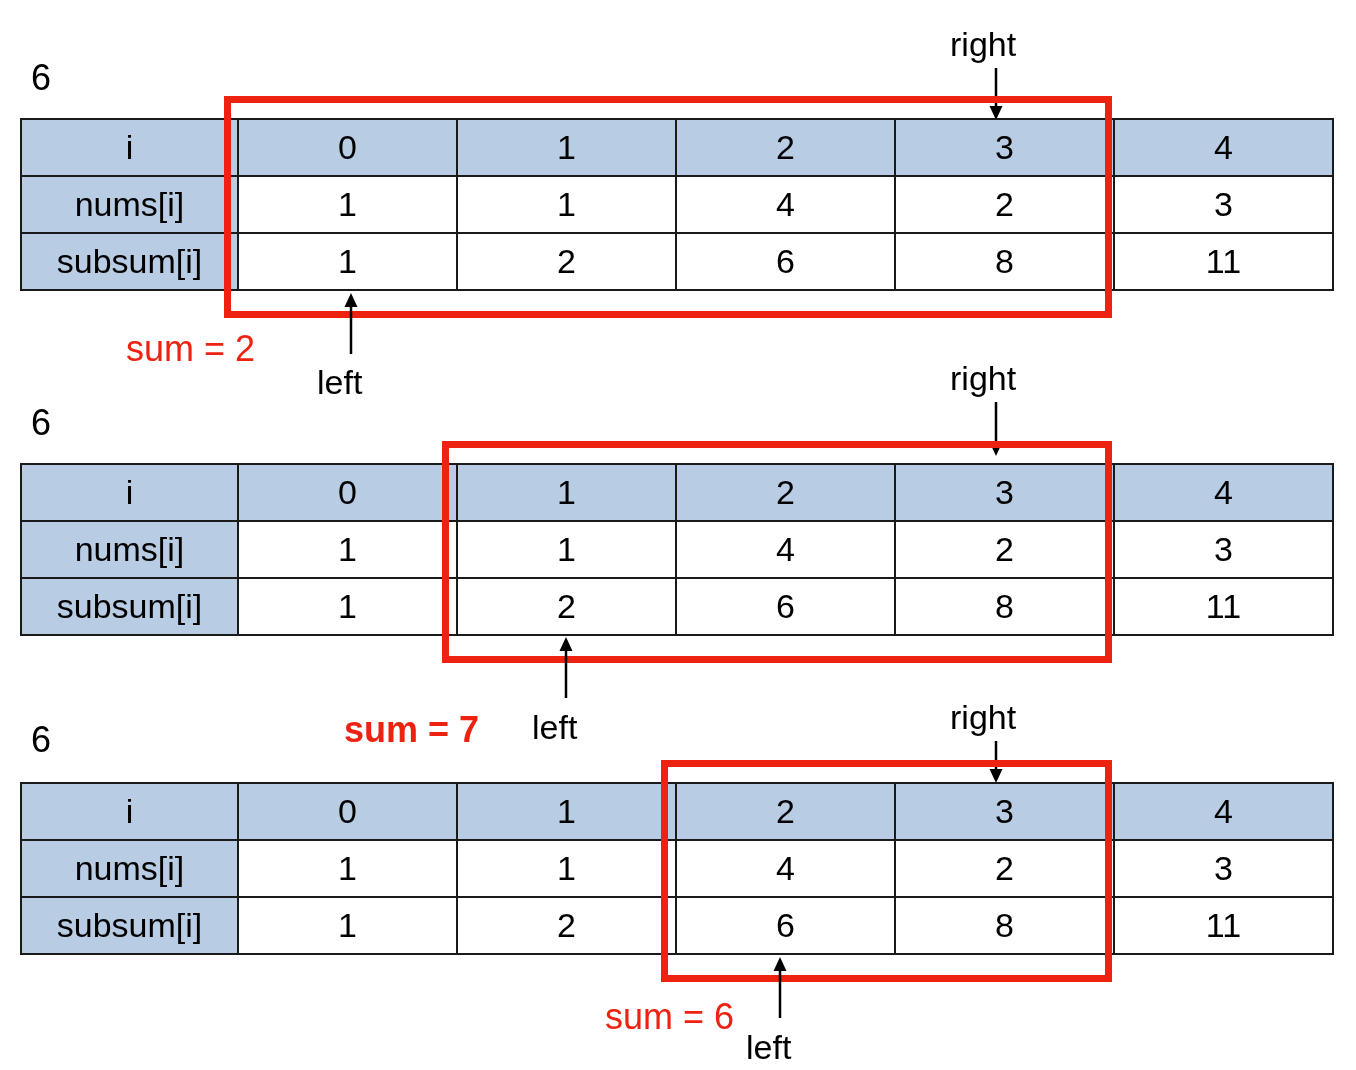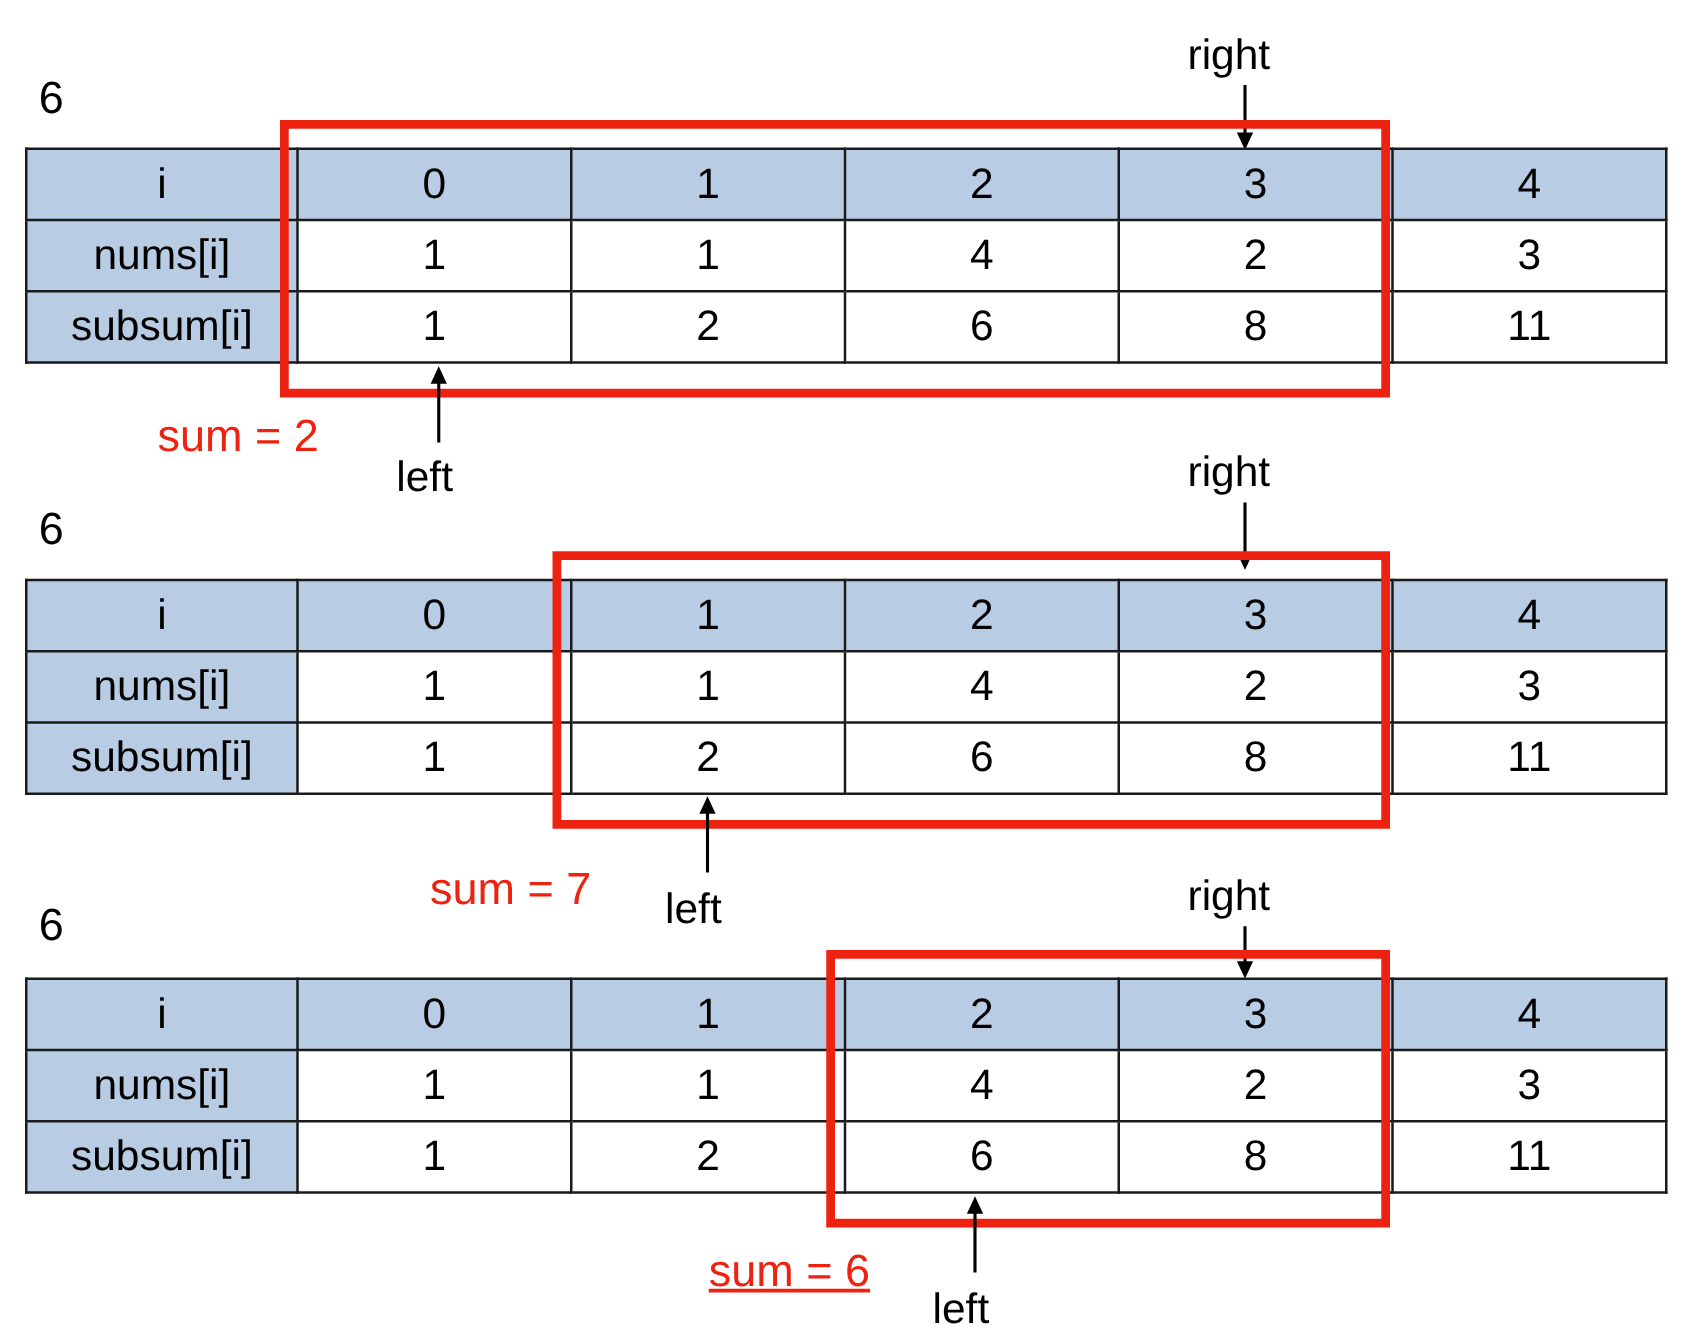--- a/index.html
+++ b/index.html
@@ -182,21 +182,21 @@
         <td class="cell">2</td>
         <td class="cell">6</td>
         <td class="cell">8</td>
         <td class="cell">11</td>
       </tr>
     </tbody>
       </table>
 
     <div class="redbox" style="left:442px; top:441px; width:670px; height:222px;"></div>
 
-    <div class="sum-label" style="left:344px; top:693px;">sum = 7</div>
+    <div class="sum-label" style="left:344px; top:712px;font-weight:bold;">sum = 7</div>
 
     <svg class="arrow-svg" style="left:556px; top:636px;" width="20" height="62" viewBox="0 0 20 62">
       <line x1="10" y1="62" x2="10" y2="12" stroke="#000000" stroke-width="2.5"></line>
       <polygon points="10,1 3.5,15 16.5,15" fill="#000000"></polygon>
     </svg>
     <div class="ptr-label" style="left:532px; top:710px;">left</div>
   </div>
 
   <div class="block" style="top:0;height:400px;">
 
@@ -232,21 +232,21 @@
         <td class="cell">2</td>
         <td class="cell">6</td>
         <td class="cell">8</td>
         <td class="cell">11</td>
       </tr>
     </tbody>
       </table>
 
     <div class="redbox" style="left:661px; top:760px; width:451px; height:222px;"></div>
 
-    <div class="sum-label" style="left:567px; top:999px;text-decoration:underline;">sum = 6</div>
+    <div class="sum-label" style="left:605px; top:999px;">sum = 6</div>
 
     <svg class="arrow-svg" style="left:770px; top:956px;" width="20" height="62" viewBox="0 0 20 62">
       <line x1="10" y1="62" x2="10" y2="12" stroke="#000000" stroke-width="2.5"></line>
       <polygon points="10,1 3.5,15 16.5,15" fill="#000000"></polygon>
     </svg>
     <div class="ptr-label" style="left:746px; top:1030px;">left</div>
   </div>
 
 </div>
 

